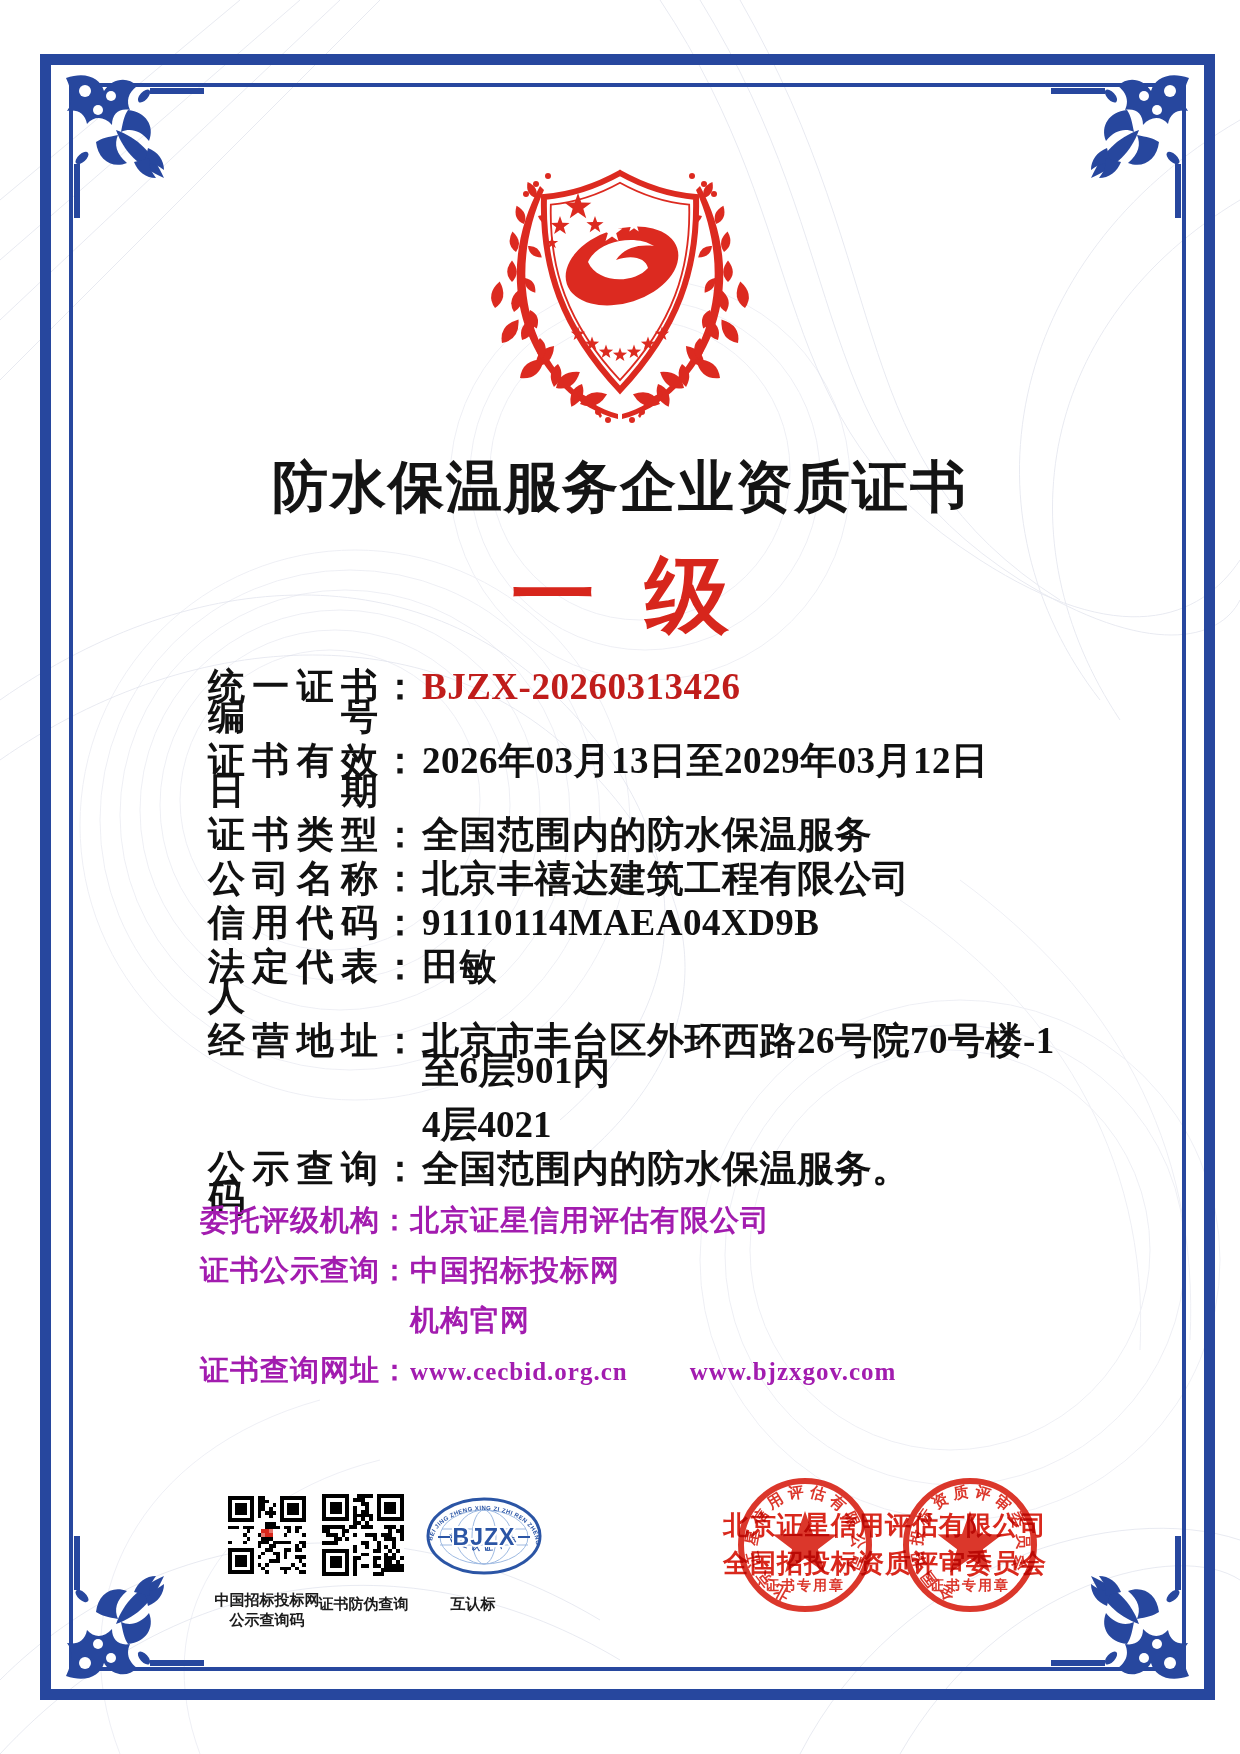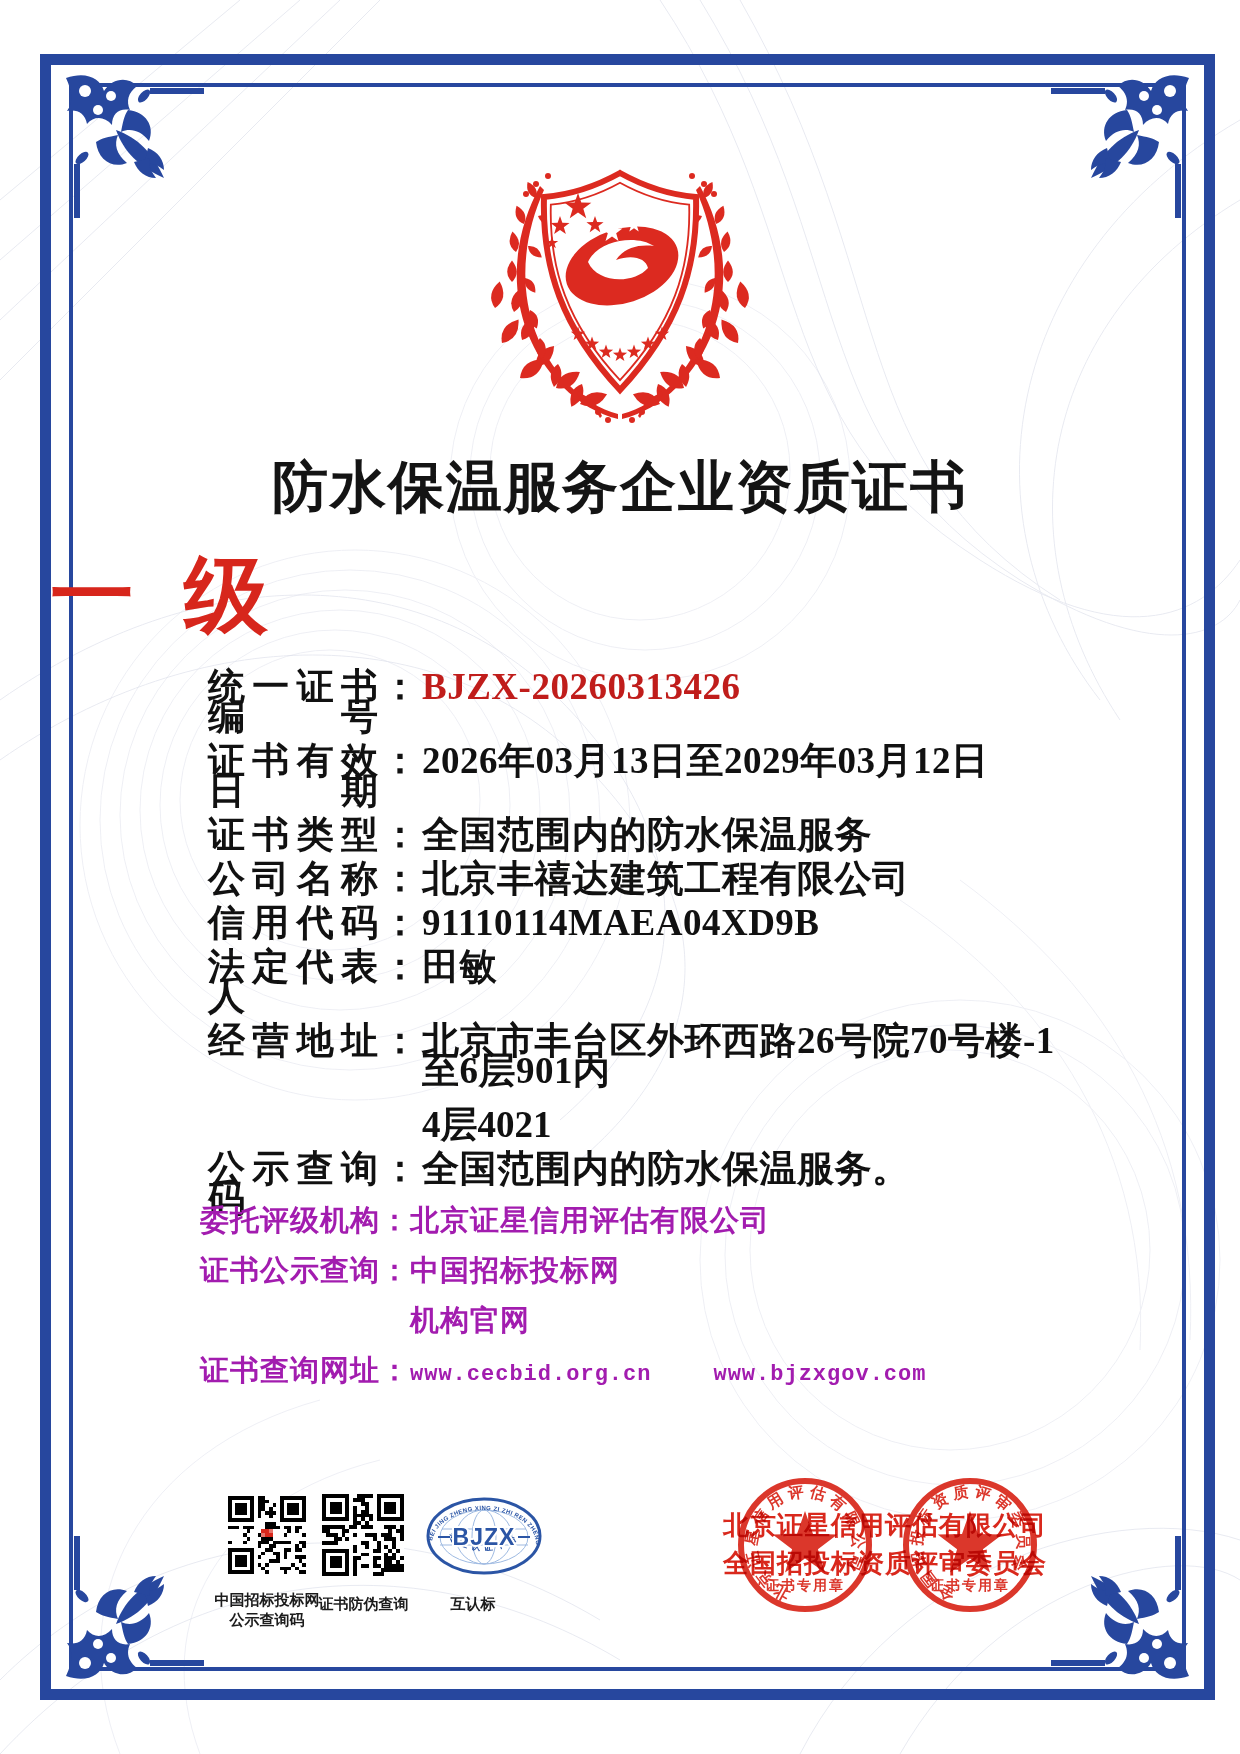--- a/index.html
+++ b/index.html
@@ -12,39 +12,39 @@
   .corner{position:absolute;width:150px;height:150px;z-index:2;}
   .corner.tl{left:54px;top:68px;}
   .corner.tr{right:54px;top:68px;transform:scaleX(-1);}
   .corner.bl{left:54px;bottom:68px;transform:scaleY(-1);}
   .corner.br{right:54px;bottom:68px;transform:scale(-1,-1);}
   
   .emblem{position:absolute;left:440px;top:128px;width:360px;height:302px;z-index:3;}
   
   .title{position:absolute;left:0;width:1240px;top:450px;text-align:center;font-size:56px;font-weight:700;
          letter-spacing:2px;color:#141414;z-index:3;white-space:nowrap;}
-  .grade{position:absolute;left:0;width:1240px;top:546px;text-align:left;font-size:84px;line-height:100px;
+  .grade{position:absolute;left:0;width:1240px;top:546px;text-align:center;font-size:84px;line-height:100px;
          font-weight:700;color:#d7261c;z-index:3;white-space:nowrap;}
   .grade span{letter-spacing:50px;margin-left:50px;}
   
   .fields{position:absolute;left:208px;top:672px;width:860px;z-index:3;}
   .frow{font-size:37px;line-height:30px;margin-bottom:14px;font-weight:700;color:#111;}
   .flabel{display:inline-block;width:170px;text-align:justify;text-align-last:justify;vertical-align:top;}
   .fcolon{display:inline-block;width:44px;text-align:center;vertical-align:top;}
   .fvalue{display:inline-block;max-width:640px;vertical-align:top;letter-spacing:0.5px;}
   .fvalue.red{color:#c01d1b;}
   .fline2{margin-left:214px;margin-top:24px;}
   
   .org{position:absolute;left:200px;top:1192px;width:880px;z-index:3;
        font-family:"Liberation Sans","DejaVu Sans",sans-serif;color:#a21caf;margin-top:12px;}
   .orow{font-size:29px;line-height:32px;margin-bottom:18px;font-weight:700;white-space:nowrap;}
   .olabel{display:inline-block;letter-spacing:1px;}
   .ospacer{display:inline-block;width:210px;}
   .ovalue{display:inline-block;letter-spacing:1px;}
-  .url{font-family:Liberation Mono, monospace;font-weight:700;font-size:22px;letter-spacing:1px;}
+  .url{font-family:Liberation Serif, serif;font-weight:700;font-size:25px;letter-spacing:1px;}
   .url + .url{margin-left:62px;}
   
   .qr{position:absolute;z-index:3;}
   .qr1{left:228px;top:1496px;width:78px;height:78px;}
   .qr2{left:322px;top:1494px;width:82px;height:82px;}
   .cap{position:absolute;z-index:3;text-align:center;font-family:"Liberation Sans","DejaVu Sans",sans-serif;
        font-size:15px;font-weight:700;color:#1c1c1c;line-height:20px;}
   .cap.q1{left:192px;top:1590px;width:150px;}
   .cap.q2{left:296px;top:1594px;width:135px;}
   .cap.bg{left:418px;top:1594px;width:110px;}

